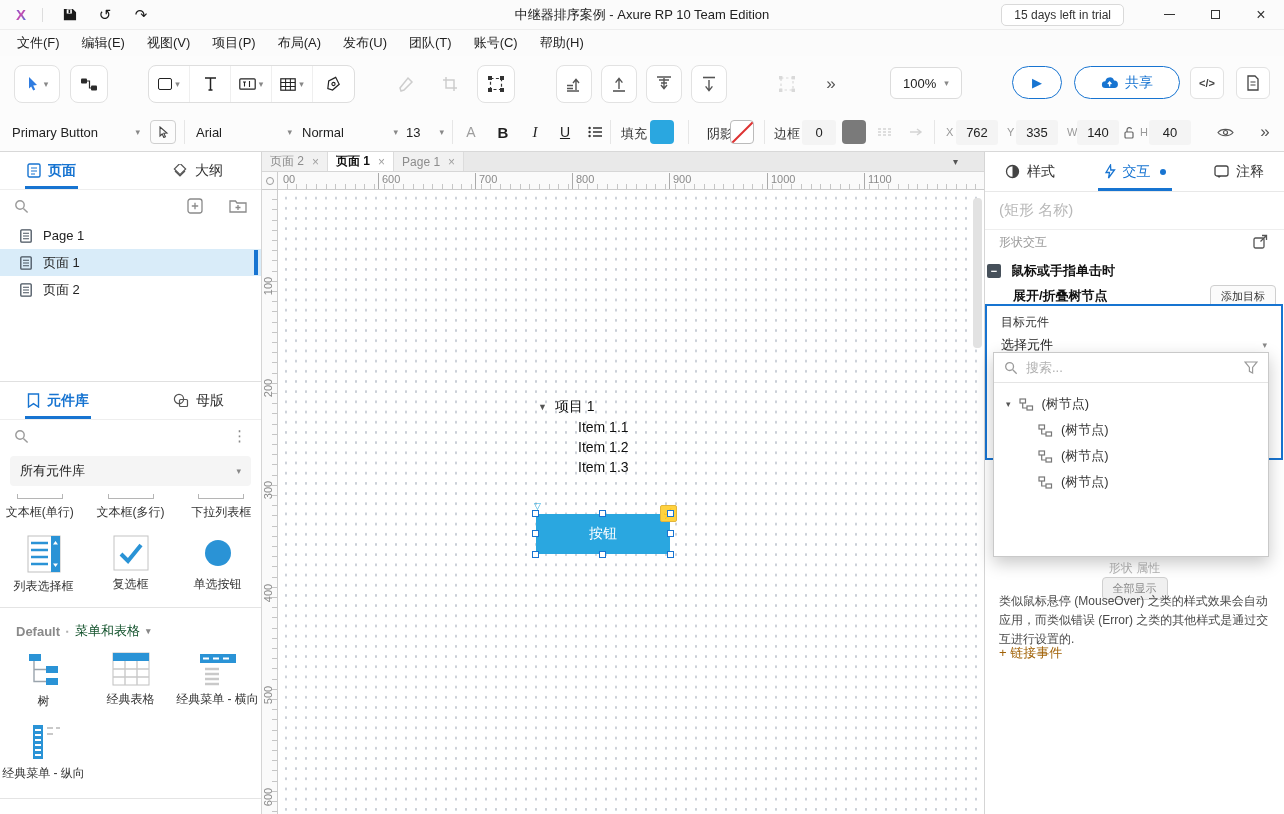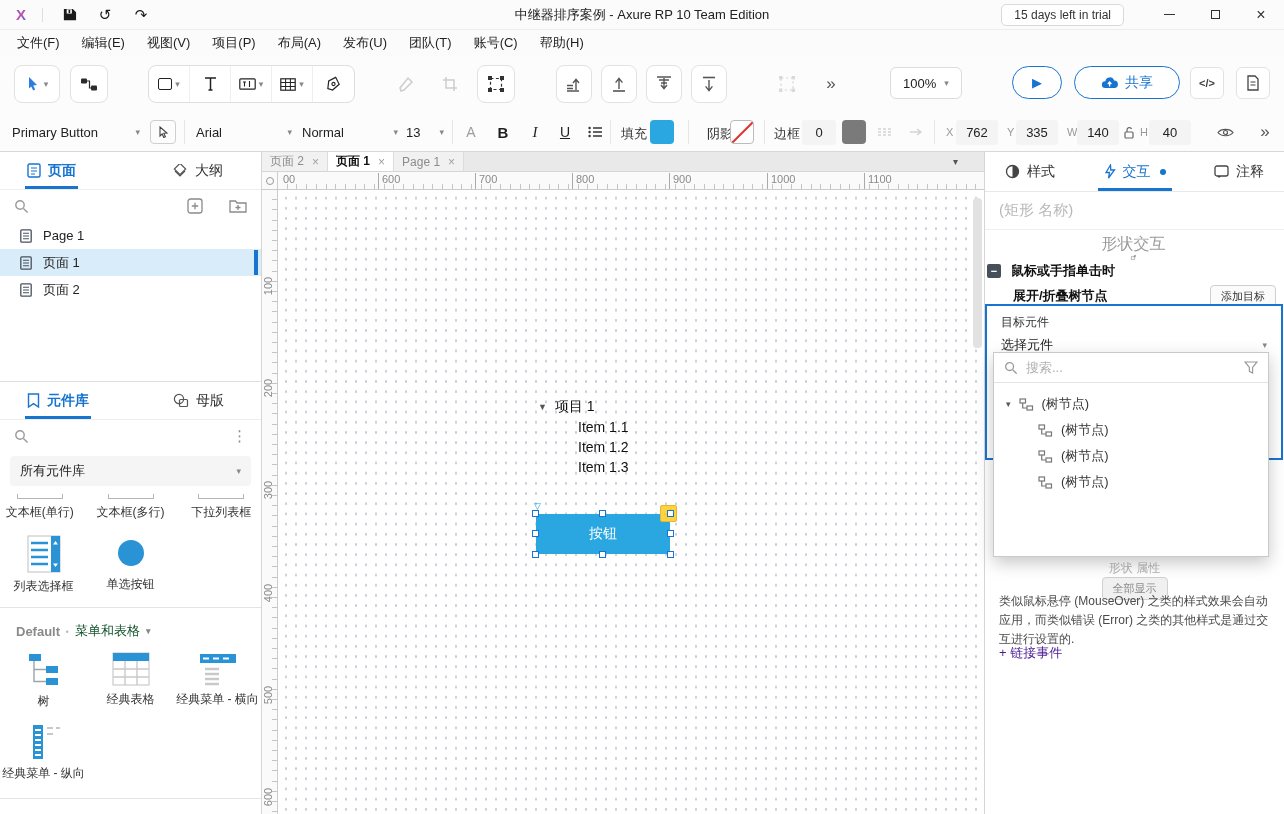--- a/index.html
+++ b/index.html
@@ -103,38 +103,38 @@
   #cv-scroll { position:absolute; right:2px; top:8px; width:9px; height:150px; background:#e2e2e2; border-radius:4px; }
 
   
   #inspector { position:absolute; top:152px; left:984px; width:300px; bottom:0; background:#fff; border-left:1px solid #d5d5d5; }
   #insp-tabs { height:40px; display:flex; align-items:center; justify-content:space-between; padding:0 20px; border-bottom:1px solid #e8e8e8; }
   .itab { display:flex; align-items:center; gap:7px; font-size:14px; color:#333; position:relative; height:100%; }
   .itab.active { color:#1774d1; }
   .itab.active::after { content:""; position:absolute; left:-6px; right:-6px; bottom:0; height:3px; background:#1774d1; }
   .blue-dot { width:6px; height:6px; border-radius:50%; background:#1774d1; margin-left:2px; }
   #name-row { height:38px; display:flex; align-items:center; padding-left:14px; border-bottom:1px solid #eee; font-size:15px; color:#b8b8b8; }
-  #shape-int-row { height:26px; margin-top:4px; display:flex; align-items:center; justify-content:space-between; padding:0 16px 0 14px; font-size:16px; color:#9a9a9a;flex-direction:column; }
+  #shape-int-row { height:26px; margin-top:4px; display:flex; justify-content:space-between; padding:0 16px 0 14px; font-size:12px; color:#9a9a9a; }
   #event-row { height:22px; display:flex; align-items:center; gap:10px; padding-left:2px; font-size:13px; font-weight:bold; color:#111; }
   .minus-box { width:14px; height:14px; background:#46505a; border-radius:2px; color:#fff; display:flex; align-items:center; justify-content:center; font-size:11px; line-height:1; }
   #action-row { height:28px; display:flex; align-items:center; justify-content:space-between; padding:0 8px 0 28px; font-size:13px; font-weight:bold; color:#111; }
   .mini-btn { font-size:11px; font-weight:normal; color:#333; background:#fbfbfb; border:1px solid #cfcfcf; border-radius:4px; padding:3px 10px; }
   #blue-box { position:absolute; left:0; top:152px; width:298px; height:156px; border:2px solid #1774d1; background:#fff; }
   .tgt-lbl { position:absolute; left:14px; top:8px; font-size:12px; color:#333; }
   .tgt-sel { position:absolute; left:0; right:0; top:26px; height:26px; display:flex; align-items:center; justify-content:space-between; padding:0 14px; font-size:13px; color:#222; }
   #dropdown { position:absolute; left:8px; top:200px; width:276px; height:205px; background:#fff; border:1px solid #c9c9c9; box-shadow:0 6px 16px rgba(0,0,0,.22); z-index:30; }
   .dd-search { height:30px; display:flex; align-items:center; gap:8px; padding:0 10px; border-bottom:1px solid #e4e4e4; }
   .dd-search input { border:none; outline:none; flex:1; font-size:13px; color:#333; font-family:"Liberation Sans",sans-serif; background:transparent; }
   .dd-search input::placeholder { color:#b0b0b0; }
   .dd-row { height:26px; display:flex; align-items:center; gap:8px; font-size:13px; color:#333; padding-left:12px; }
   .dd-row.child { padding-left:44px; }
   #props-row { position:absolute; left:0; right:0; top:408px; height:26px; display:flex; align-items:center; justify-content:space-between; padding:0 8px; font-size:12px; color:#b3b3b3;flex-direction:column; }
   .mini-btn.dim { color:#8a8a8a; background:#f0f0f0; border-color:#d0d0d0; }
   #insp-desc { position:absolute; left:14px; right:12px; top:440px; font-size:12px; color:#4a4a4a; line-height:1.6; }
-  #link-evt { position:absolute; left:14px; top:492px; font-size:13px; color:#4c1d95; }
+  #link-evt { position:absolute; left:14px; top:492px; font-size:13px; color:#a16207; }
 </style>
 </head>
 <body>
 
 <div id="titlebar">
   <div class="tb-left">
     <span class="logo-x">X</span>
     <span class="tb-sep"></span>
     <span class="tb-ic">
       <svg width="15" height="15" viewBox="0 0 16 16">
@@ -503,20 +503,27 @@
     <div class="comp-grid" style="margin-top:14px;">
       <div class="comp">
         <svg width="34" height="38" viewBox="0 0 34 38">
             <rect x="1" y="1" width="32" height="36" fill="#fff" stroke="#bfbfbf"></rect>
             <rect x="24" y="1" width="9" height="36" fill="#2a93d6"></rect>
             <path d="M28.5 6 L26 9.5 H31 Z" fill="#fff"></path>
             <path d="M28.5 32 L26 28.5 H31 Z" fill="#fff"></path>
             <path d="M4 8 H21 M4 15 H21 M4 22 H21 M4 29 H21" stroke="#2a93d6" stroke-width="2.6"></path>
           </svg>
         <span class="cap">列表选择框</span>
+      </div>
+      <div class="comp">
+        <svg width="36" height="36" viewBox="0 0 36 36">
+            <rect x="1" y="1" width="34" height="34" fill="#fff" stroke="#c4c4c4"></rect>
+            <path d="M8 19 L15 26 L28 10" stroke="#2a93d6" stroke-width="4" fill="none"></path>
+          </svg>
+        <span class="cap">复选框</span>
       </div>
       <div class="comp">
         <svg width="36" height="36" viewBox="0 0 36 36">
             <circle cx="18" cy="18" r="13" fill="#2a93d6"></circle>
           </svg>
         <span class="cap">单选按钮</span>
       </div>
     </div>
 
     <div class="sec-div"></div>

